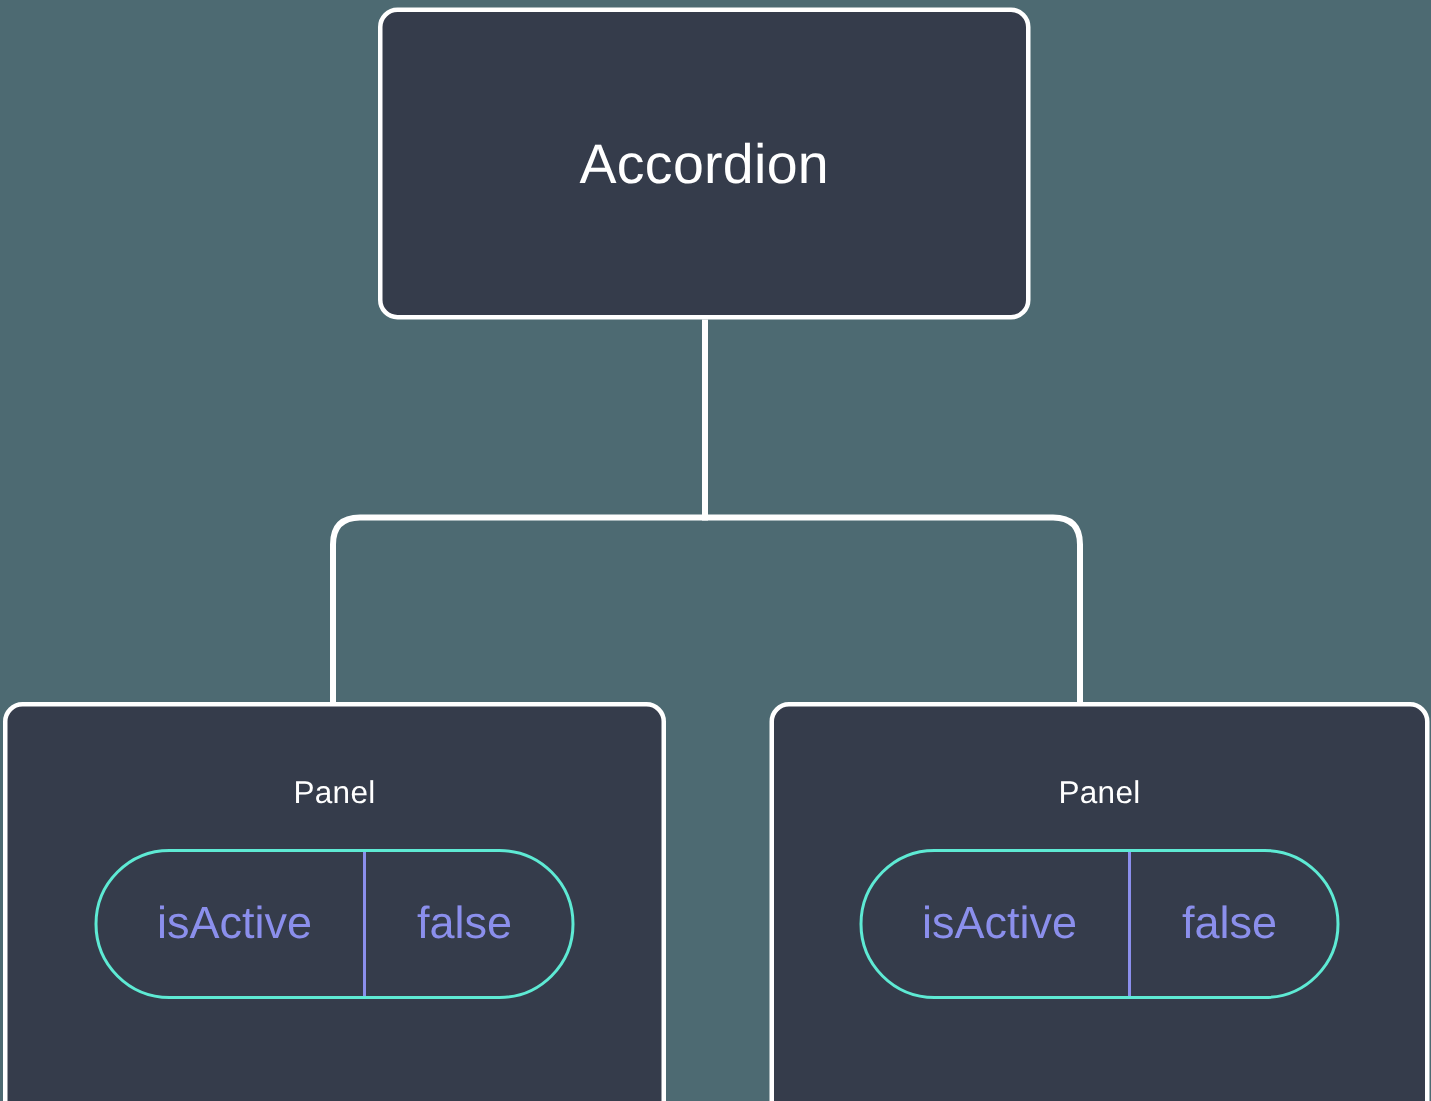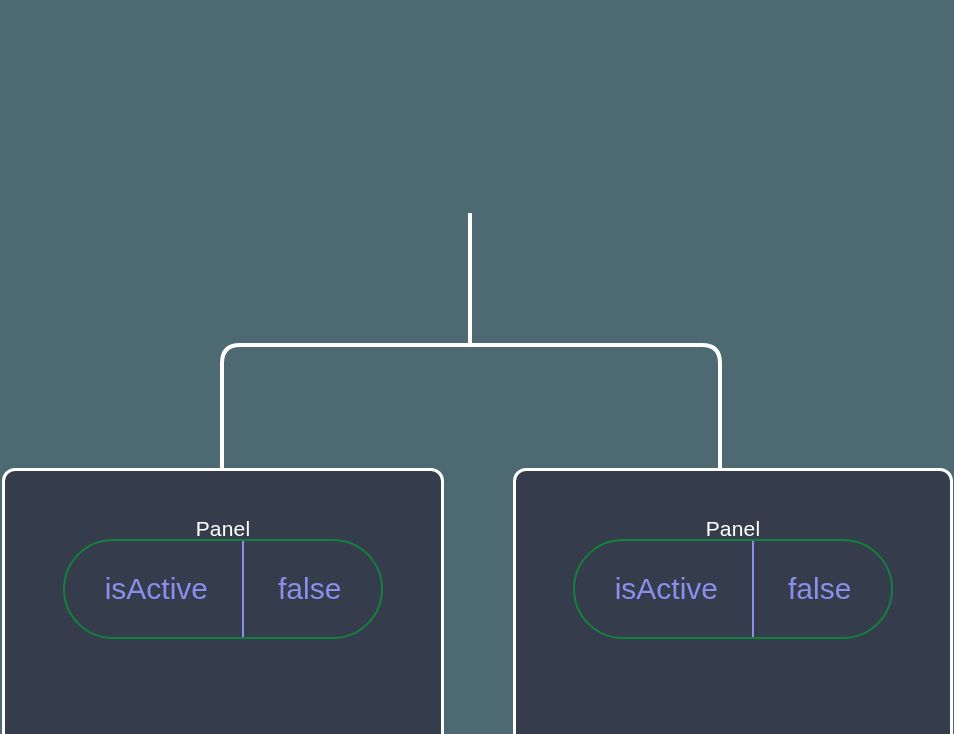--- a/index.html
+++ b/index.html
@@ -68,23 +68,24 @@
   .node-title {
     color: #ffffff;
     font-size: 21px;
     line-height: 1;
     letter-spacing: 0.2px;
     white-space: nowrap;
   }
 
   
   .prop-pill {
+    margin-top: 27px;
     height: 100px;
     box-sizing: border-box;
-    border: 2px solid #15803d;
+    border: 2px solid #5eead4;
     border-radius: 50px;
     display: flex;
     align-items: stretch;
   }
 
   .prop-cell {
     display: flex;
     align-items: center;
     justify-content: center;
     color: #8b8fec;
@@ -107,20 +108,23 @@
 
 <div id="diagram">
 
   <svg class="connectors" viewBox="0 0 954 734" width="954" height="734" fill="none" stroke="#ffffff" stroke-width="4" stroke-linecap="butt">
 
     <path d="M470,213 L470,347"></path>
 
     <path d="M222,470 L222,363 Q222,345 240,345 L702,345 Q720,345 720,363 L720,470"></path>
   </svg>
 
+  <div class="node node-root">
+    <div class="node-title">Accordion</div>
+  </div>
 
   <div class="node node-panel node-panel-left">
     <div class="node-title">Panel</div>
     <div class="prop-pill">
       <div class="prop-cell prop-key">isActive</div>
       <div class="prop-cell prop-value">false</div>
     </div>
   </div>
 
   <div class="node node-panel node-panel-right">

